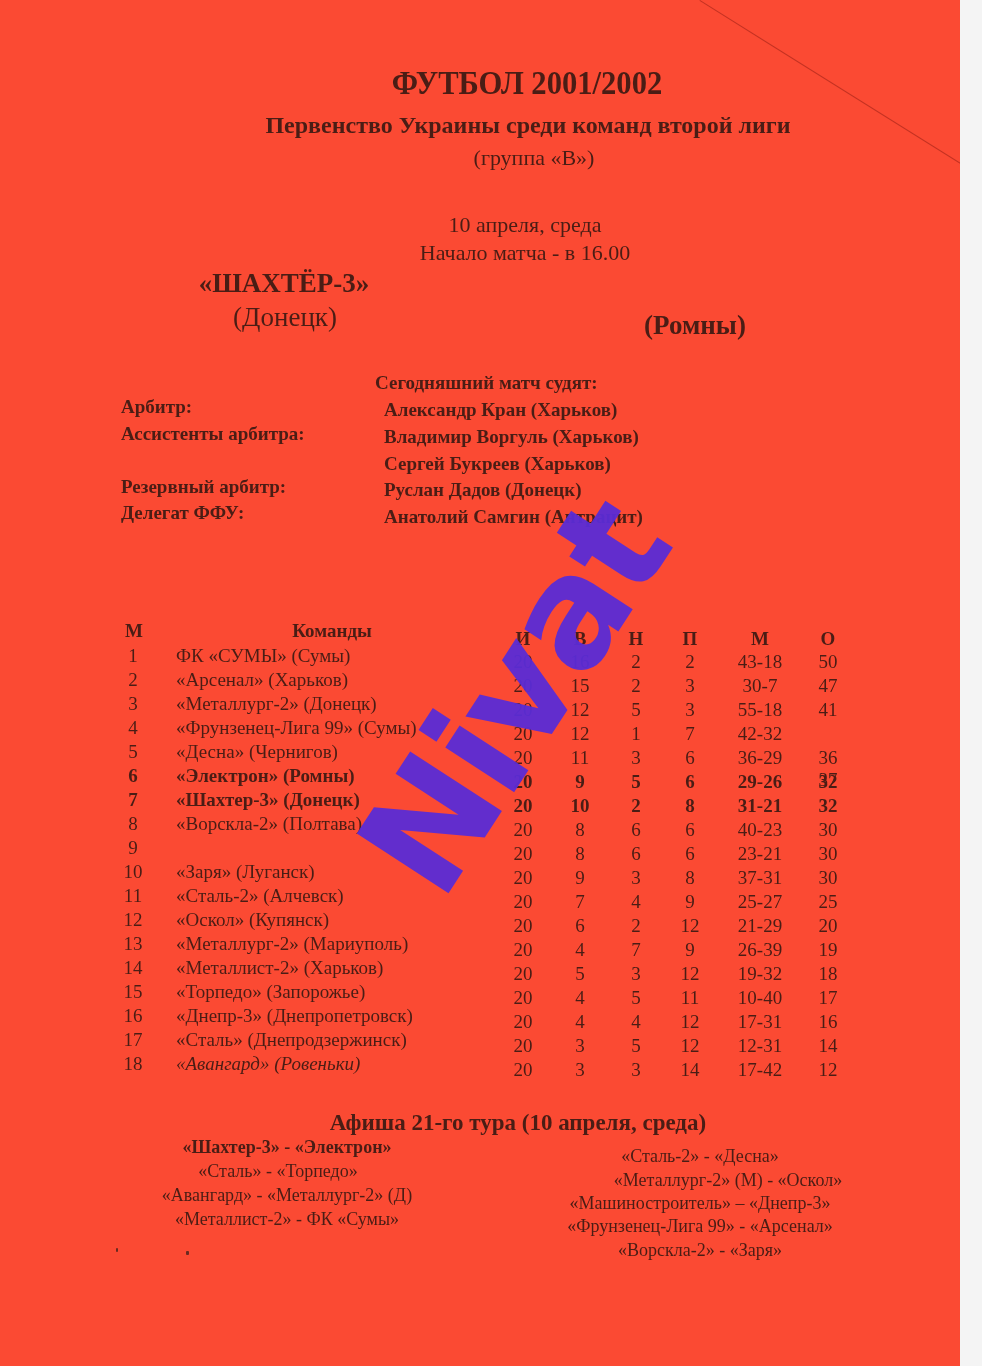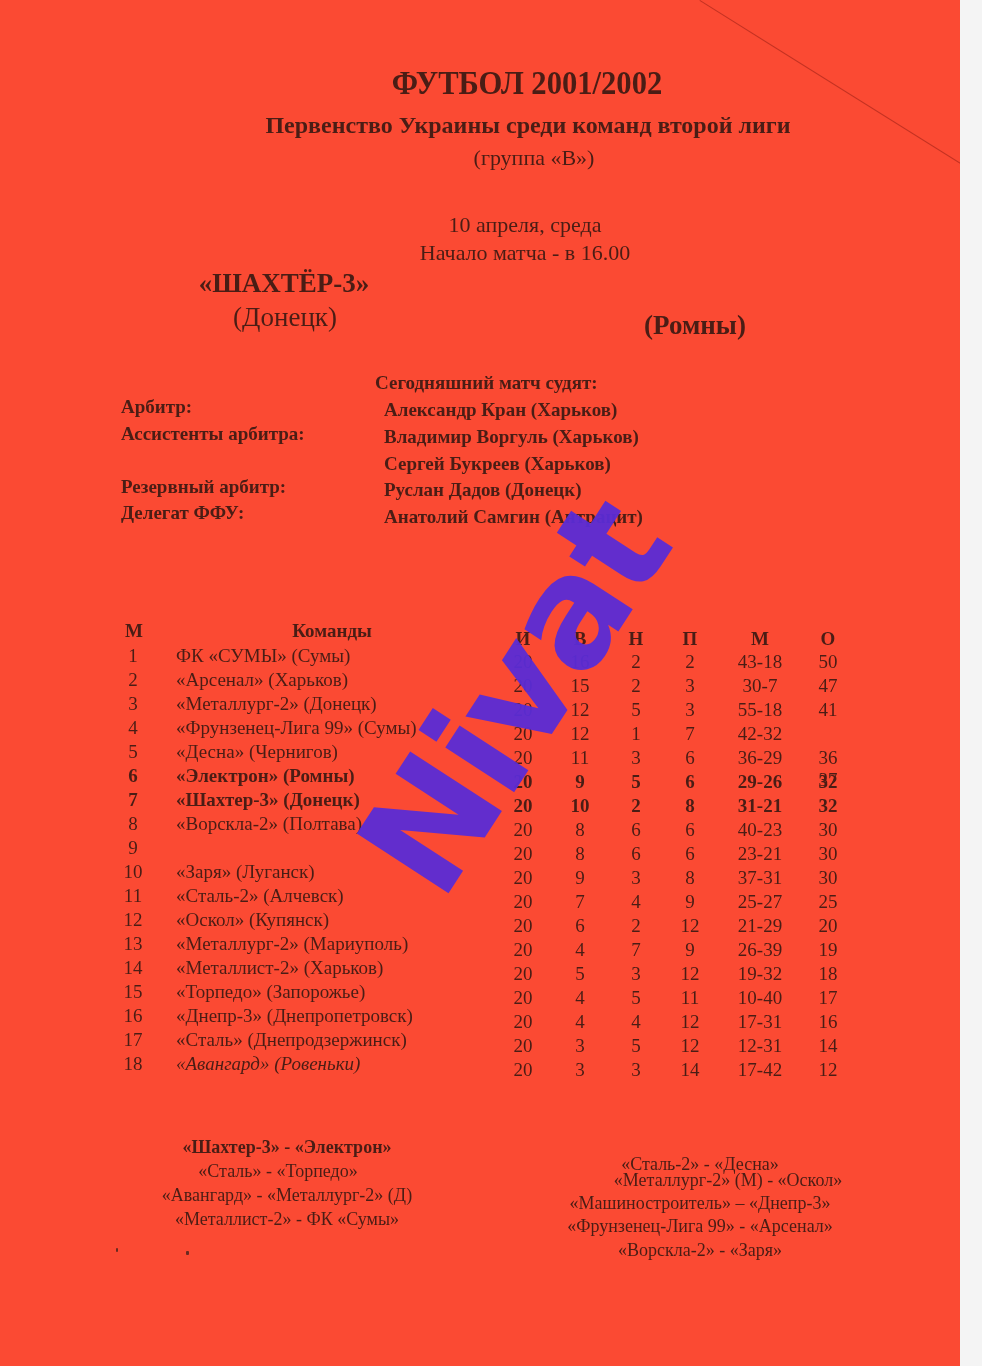--- a/index.html
+++ b/index.html
@@ -264,28 +264,29 @@
           <span class="c cell num" style="left: 523px; top: 6px;">20</span>
           <span class="c cell num" style="left: 580px; top: 6px;">3</span>
           <span class="c cell num" style="left: 636px; top: 6px;">3</span>
           <span class="c cell num" style="left: 690px; top: 6px;">14</span>
           <span class="c cell num" style="left: 760px; top: 6px;">17-42</span>
           <span class="c cell num" style="left: 828px; top: 6px;">12</span>
         </div>
       </div>
   </div>
 
+  <div class="abs center h2" style="left:518px; top:1110px; font-size:23px;">Афиша 21-го тура (10 апреля, среда)</div>
   <div>
     <div class="abs center fixture bold" style="left:287px; top:1137px;">«Шахтер-3» - «Электрон»</div>
     <div class="abs center fixture" style="left:278px; top:1161px;">«Сталь» - «Торпедо»</div>
     <div class="abs center fixture" style="left:287px; top:1185px;">«Авангард» - «Металлург-2» (Д)</div>
     <div class="abs center fixture" style="left:287px; top:1209px;">«Металлист-2» - ФК «Сумы»</div>
   </div>
   <div>
-    <div class="abs center fixture" style="left:700px; top:1146px;margin-top:8px;">«Сталь-2» - «Десна»</div>
+    <div class="abs center fixture" style="left:700px; top:1146px;">«Сталь-2» - «Десна»</div>
     <div class="abs center fixture" style="left:700px; top:1170px;margin-left:28px;">«Металлург-2» (М) - «Оскол»</div>
     <div class="abs center fixture" style="left:700px; top:1193px;">«Машиностроитель» – «Днепр-3»</div>
     <div class="abs center fixture" style="left:700px; top:1216px;">«Фрунзенец-Лига 99» - «Арсенал»</div>
     <div class="abs center fixture" style="left:700px; top:1240px;">«Ворскла-2» - «Заря»</div>
   </div>
 
   <div class="dot" style="left:186px; top:1251px;"></div>
   <div class="dot" style="left:116px; top:1248px; width:2px;"></div>
 
   <div class="watermark">Nivat</div>

